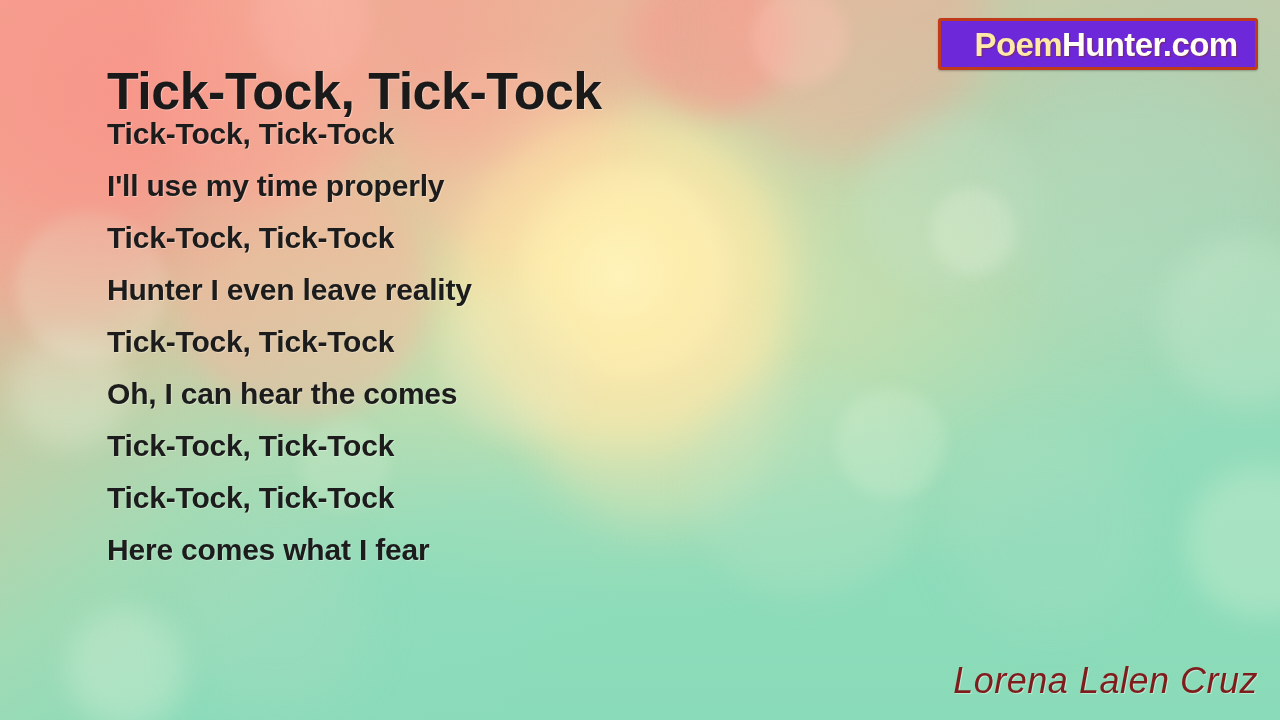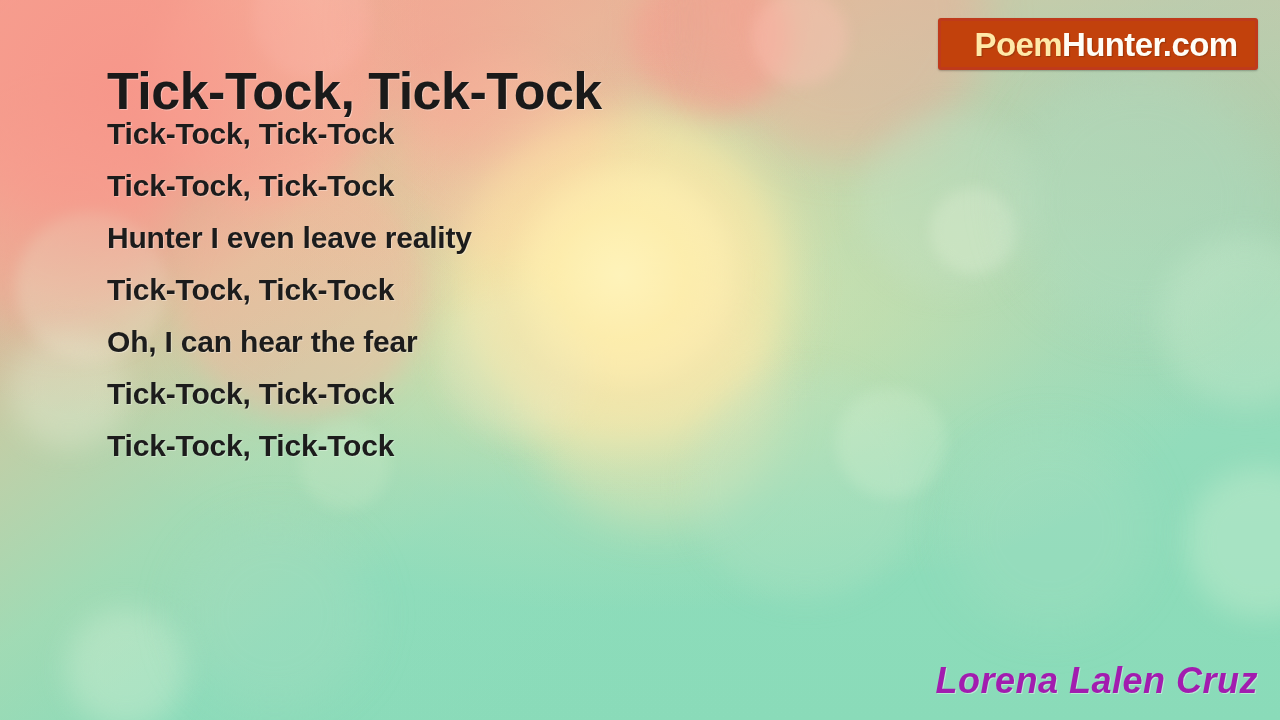--- a/index.html
+++ b/index.html
@@ -119,37 +119,37 @@
     letter-spacing: -0.2px;
     white-space: nowrap;
     text-shadow: 1px 1px 0 rgba(255,255,255,0.30);
   }
 
   #poem-author {
     position: absolute;
     right: 22px;
     bottom: 18px;
     font-size: 36px;
-    font-weight: bold;
+    font-weight: normal;
     font-style: italic;
-    color: #a21caf;
+    color: #7f1d1d;
     letter-spacing: 0.5px;
     white-space: nowrap;
     text-shadow: 1px 1px 0 rgba(255,255,255,0.40);
   }
 
   
   #brand-logo {
     position: absolute;
     left: 938px;
     top: 18px;
     width: 320px;
     height: 52px;
     box-sizing: border-box;
-    background: #c2410c;
+    background: #6d28d9;
     border: 3px solid #bf3a1b;
     border-radius: 3px;
     display: flex;
     align-items: center;
     justify-content: center;
     box-shadow: 0 1px 2px rgba(0,0,0,0.25);
     padding-left: 16px;
   }
 
   #brand-logo-text {
@@ -213,24 +213,26 @@
     <h1 id="poem-title">Tick-Tock, Tick-Tock</h1>
 
     <div id="brand-logo">
       <span id="brand-logo-text">
         <span class="brand-poem">Poem</span><span class="brand-hunter">Hunter.com</span>
       </span>
     </div>
 
     <div id="poem-body">
       <div class="poem-line">Tick-Tock, Tick-Tock</div>
+      <div class="poem-line">I'll use my time properly</div>
       <div class="poem-line">Tick-Tock, Tick-Tock</div>
       <div class="poem-line">Hunter I even leave reality</div>
       <div class="poem-line">Tick-Tock, Tick-Tock</div>
-      <div class="poem-line">Oh, I can hear the fear</div>
-      <div class="poem-line">Tick-Tock, Tick-Tock</div>
-      <div class="poem-line">Tick-Tock, Tick-Tock</div>
+      <div class="poem-line">Oh, I can hear the comes</div>
+      <div class="poem-line">Tick-Tock, Tick-Tock</div>
+      <div class="poem-line">Tick-Tock, Tick-Tock</div>
+      <div class="poem-line">Here comes what I fear</div>
     </div>
 
     <div id="poem-author">Lorena Lalen Cruz</div>
 
   </div>
 </div>
 
 </body></html>

